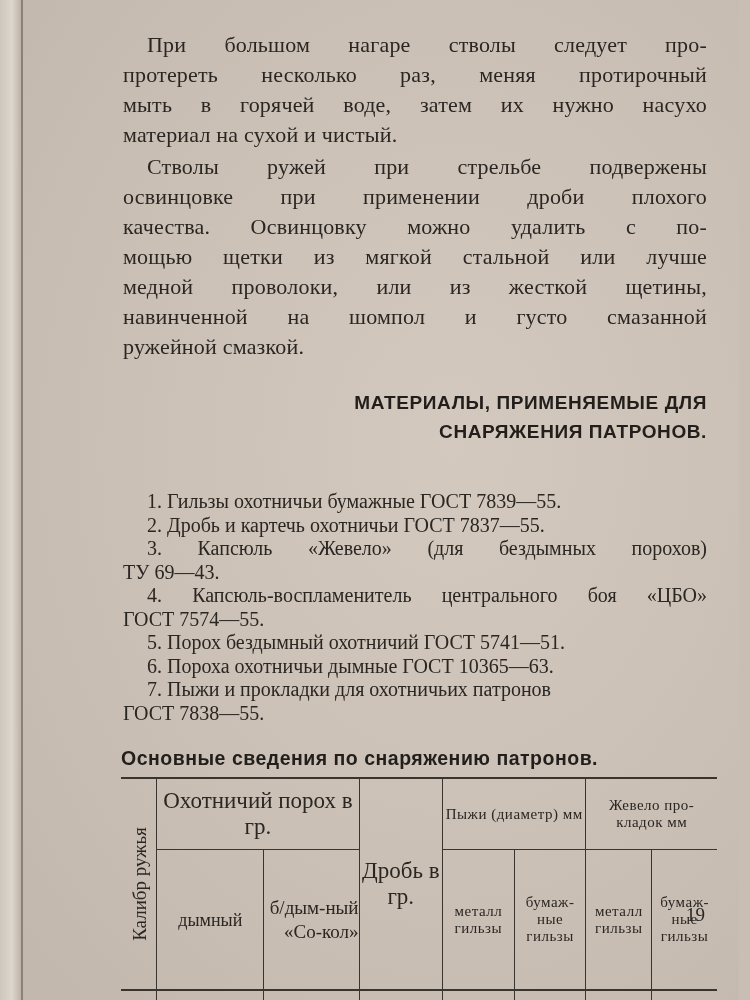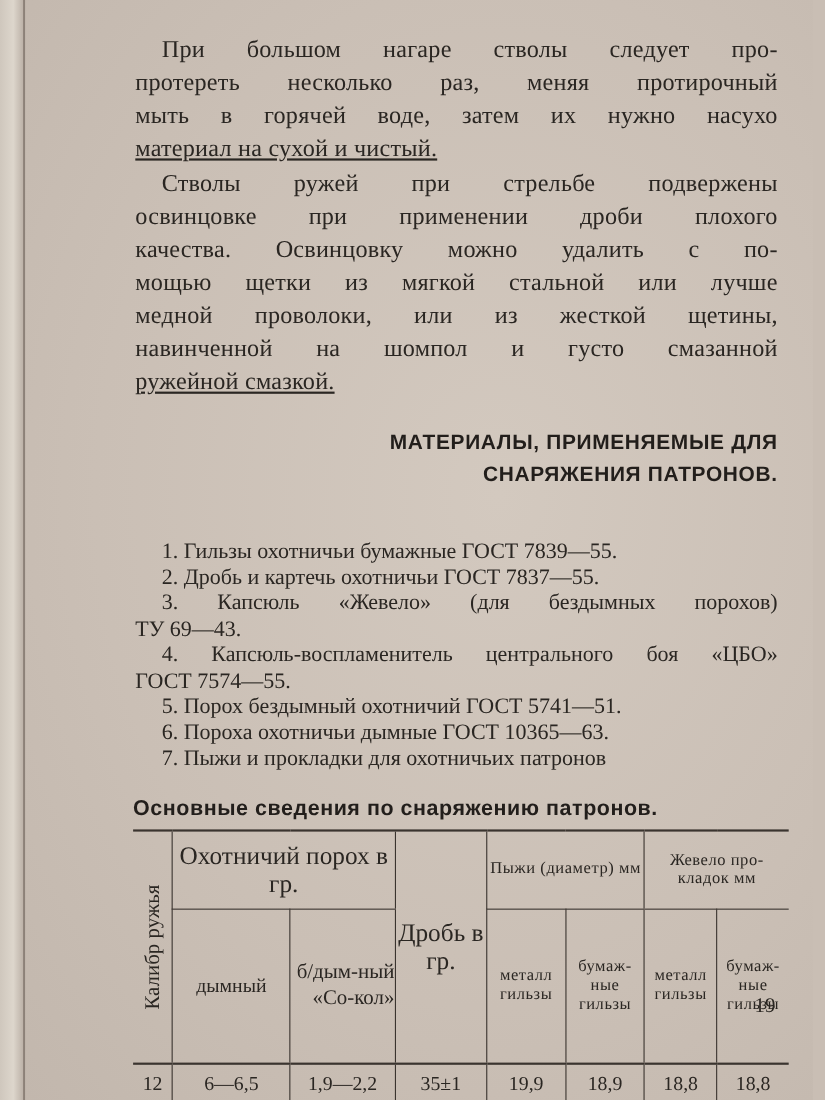--- a/index.html
+++ b/index.html
@@ -17,21 +17,21 @@
   .page {
     position: absolute; left: 23px; top: 0; width: 716px; height: 1000px;
     background: radial-gradient(ellipse at 60% 45%, #d3c9bf 0%, #cabfb5 60%, #c2b7ad 100%);
   }
   .content { position: absolute; left: 100px; top: 30px; width: 584px; }
   .para {
     font-size: 22px; line-height: 30px; margin: 0 0 2px 0;
     text-align: justify; text-align-last: left; letter-spacing: 0.2px;
   }
   .para .line { display: block; text-align: justify; text-align-last: justify; }
-  .para .line.last { text-align-last: left; text-decoration: underline; }
+  .para .line.last { text-align-last: left; }
   .para .line.indent { text-indent: 24px; }
   .section-title {
     font-family: "Liberation Sans", "DejaVu Sans", sans-serif; font-weight: bold;
     font-size: 19px; line-height: 29px; text-align: right; margin: 26px 0 14px 0;
     letter-spacing: 0.6px; color: #221e1b;
   }
   .list { font-size: 20px; line-height: 23.5px; margin-top: 44px; }
   .list .row { display: block; }
   .list .row.indent { padding-left: 24px; }
   .list .row.just { text-align: justify; text-align-last: justify; }
@@ -92,20 +92,21 @@
     <div class="list">
       <span class="row indent">1. Гильзы охотничьи бумажные ГОСТ 7839—55.</span>
       <span class="row indent">2. Дробь и картечь охотничьи ГОСТ 7837—55.</span>
       <span class="row indent just">3. Капсюль «Жевело» (для бездымных порохов)</span>
       <span class="row">ТУ 69—43.</span>
       <span class="row indent just">4. Капсюль-воспламенитель центрального боя «ЦБО»</span>
       <span class="row">ГОСТ 7574—55.</span>
       <span class="row indent">5. Порох бездымный охотничий ГОСТ 5741—51.</span>
       <span class="row indent">6. Пороха охотничьи дымные ГОСТ 10365—63.</span>
       <span class="row indent">7. Пыжи и прокладки для охотничьих патронов</span>
+      <span class="row">ГОСТ 7838—55.</span>
     </div>
 
     <div class="table-title">Основные сведения по снаряжению патронов.</div>
 
     <table class="spec">
       <thead>
         <tr>
           <th rowspan="2" class="calibr">
               <span>Калибр ружья</span>
             </th>

